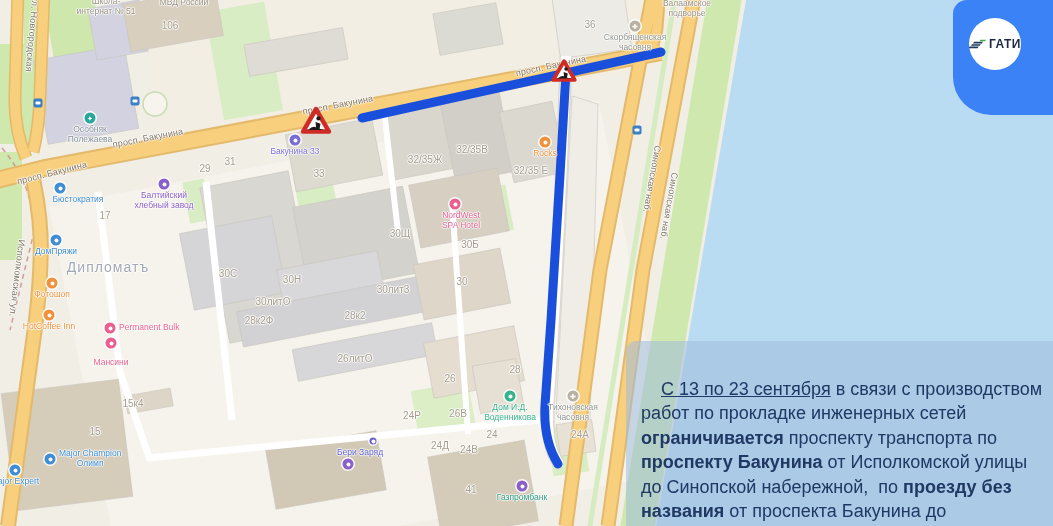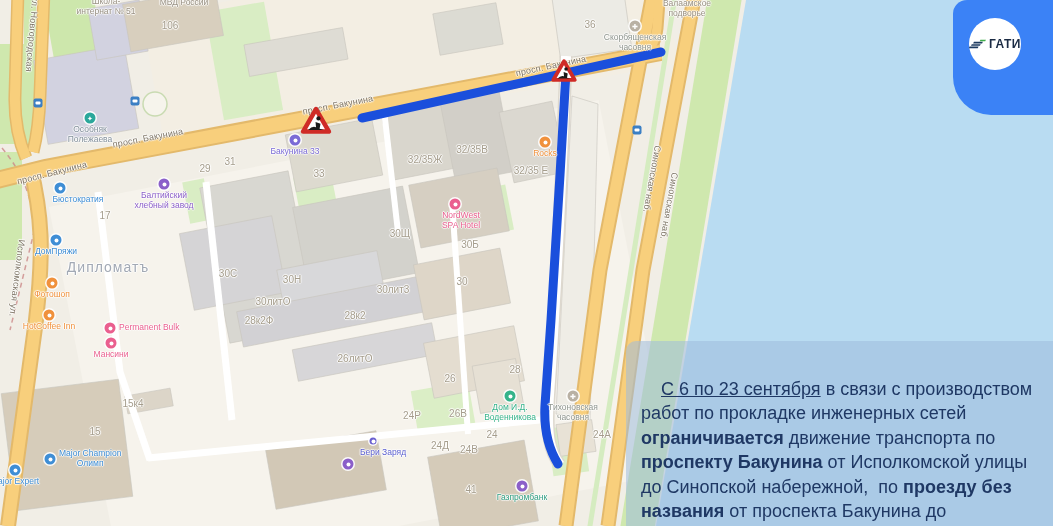--- a/index.html
+++ b/index.html
@@ -178,21 +178,21 @@
       <div class="lbl num" style="left: 450px; top: 379px;">26</div>
       <div class="lbl num" style="left: 412px; top: 416px; text-align: right;">24Р</div>
       <div class="lbl num" style="left: 458px; top: 414px;">26В</div>
       <div class="lbl num" style="left: 440px; top: 446px;">24Д</div>
       <div class="lbl num" style="left: 469px; top: 450px;">24В</div>
       <div class="lbl num" style="left: 471px; top: 490px;">41</div>
       <div class="lbl num" style="left: 95px; top: 432px;">15</div>
       <div class="lbl num" style="left: 133px; top: 404px;">15к4</div>
       <div class="lbl num" style="left: 515px; top: 370px;">28</div>
       <div class="lbl num" style="left: 492px; top: 435px;">24</div>
-      <div class="lbl num" style="left: 582px; top: 435px; padding-left: 40px;">24А</div>
+      <div class="lbl num" style="left: 560px; top: 435px; padding-left: 40px;">24А</div>
       <div class="poi" style="background: rgb(42, 167, 155); left: 90px; top: 118px;">✦</div>
       <div class="lbl poi-label" style="color: rgb(131, 144, 155); transform: translate(-50%, 0px); left: 90px; top: 125px;">Особняк
 Полежаева</div>
       <div class="poi" style="background: rgb(63, 142, 213); left: 60px; top: 188px;">
         <span class="dot"></span>
       </div>
       <div class="lbl poi-label" style="color: rgb(63, 142, 213); transform: translate(-50%, 0px); left: 60px; top: 195px; padding-left: 36px;">Бюстократия</div>
       <div class="poi" style="background: rgb(63, 142, 213); left: 56px; top: 240px;">
         <span class="dot"></span>
       </div>
@@ -205,21 +205,21 @@
         <span class="dot"></span>
       </div>
       <div class="lbl poi-label" style="color: rgb(240, 145, 60); transform: translate(-50%, 0px); left: 49px; top: 322px;">HotCoffee Inn</div>
       <div class="poi" style="background: rgb(234, 95, 143); left: 110px; top: 328px;">
         <span class="dot"></span>
       </div>
       <div class="lbl poi-label" style="color: rgb(234, 95, 143); transform: translate(0px, -50%); left: 119px; top: 328px;">Permanent Bulk</div>
       <div class="poi" style="background: rgb(234, 95, 143); left: 111px; top: 343px;">
         <span class="dot"></span>
       </div>
-      <div class="lbl poi-label" style="color: rgb(234, 95, 143); transform: translate(-50%, 0px); left: 111px; top: 350px;">Мансини</div>
+      <div class="lbl poi-label" style="color: rgb(234, 95, 143); transform: translate(-50%, 0px); left: 111px; top: 358px;">Мансини</div>
       <div class="poi" style="background: rgb(139, 95, 201); left: 164px; top: 184px;">
         <span class="dot"></span>
       </div>
       <div class="lbl poi-label" style="color: rgb(139, 95, 201); transform: translate(-50%, 0px); left: 164px; top: 191px;">Балтийский
 хлебный завод</div>
       <div class="poi" style="background: rgb(123, 107, 214); left: 295px; top: 140px;">
         <span class="dot"></span>
       </div>
       <div class="lbl poi-label" style="color: rgb(123, 107, 214); transform: translate(-50%, 0px); left: 295px; top: 147px;">Бакунина 33</div>
       <div class="poi" style="background: rgb(234, 95, 143); left: 455px; top: 204px;">
@@ -251,43 +251,43 @@
       </div>
       <div class="lbl poi-label" style="color: rgb(63, 142, 213); transform: translate(0px, -50%); left: 59px; top: 459px;">Major Champion
 Олимп</div>
       <div class="poi" style="background: rgb(63, 142, 213); left: 15px; top: 470px;">
         <span class="dot"></span>
       </div>
       <div class="lbl poi-label" style="color: rgb(63, 142, 213); transform: translate(-50%, 0px); left: 15px; top: 477px;">Major Expert</div>
       <div class="poi small" style="background: rgb(106, 95, 208); left: 373px; top: 441px;">
         <span class="dot"></span>
       </div>
-      <div class="lbl poi-label" style="color: rgb(91, 95, 208); transform: translate(-50%, 0px); left: 383px; top: 448px;">Бери Заряд</div>
+      <div class="lbl poi-label" style="color: rgb(91, 95, 208); transform: translate(-50%, 0px); left: 360px; top: 448px;">Бери Заряд</div>
       <div class="poi" style="background: rgb(139, 95, 201); left: 348px; top: 464px;">
         <span class="dot"></span>
       </div>
       <div class="stop" style="left: 38px; top: 103px;"></div>
       <div class="stop" style="left: 135px; top: 101px;"></div>
       <div class="stop" style="left: 637px; top: 130px;"></div>
       <div class="sign" style="left: 316px; top: 124px;"><svg width="36" height="36" viewBox="-16 -16 32 32">
           <path d="M 0,-11.5 L 11.5,8.5 L -11.5,8.5 Z" fill="#ffffff" stroke="#cf2b26" stroke-width="4" stroke-linejoin="round"></path>
           <circle cx="2.2" cy="-3.2" r="1.9" fill="#1a1a1a"></circle>
           <path d="M -7,7 Q -3,3 0,4.6 L -0.4,0 L 4,1.6 L 3.2,6 L 7,7 Z" fill="#1a1a1a"></path>
         </svg></div>
       <div class="sign" style="left: 564px; top: 74px;"><svg width="30" height="30" viewBox="-16 -16 32 32">
           <path d="M 0,-11.5 L 11.5,8.5 L -11.5,8.5 Z" fill="#ffffff" stroke="#cf2b26" stroke-width="4" stroke-linejoin="round"></path>
           <circle cx="2.2" cy="-3.2" r="1.9" fill="#1a1a1a"></circle>
           <path d="M -7,7 Q -3,3 0,4.6 L -0.4,0 L 4,1.6 L 3.2,6 L 7,7 Z" fill="#1a1a1a"></path>
         </svg></div>
     </div>
 
   <div class="note" id="note" style="background: rgba(158, 188, 220, 0.55); color: rgb(31, 56, 100);">
-    <span id="annotation-text"><span class="u">С 6 по 23 сентября</span><span> в связи с производством
+    <span id="annotation-text"><span class="u">С 13 по 23 сентября</span><span> в связи с производством
 работ по прокладке инженерных сетей
-</span><span class="b">ограничивается</span><span> движение транспорта по
+</span><span class="b">ограничивается</span><span> проспекту транспорта по
 </span><span class="b">проспекту Бакунина</span><span> от Исполкомской улицы
 до Синопской набережной,  по </span><span class="b">проезду без
 названия</span><span> от проспекта Бакунина до
 Синопской набережной.</span></span>
   </div>
 
   <div class="badge" id="badge" style="background: #3b82f6; text-decoration: underline;">
     <div class="circle">
       <svg width="22" height="15" viewBox="0 0 26 16">
         <g transform="skewX(-25)">

